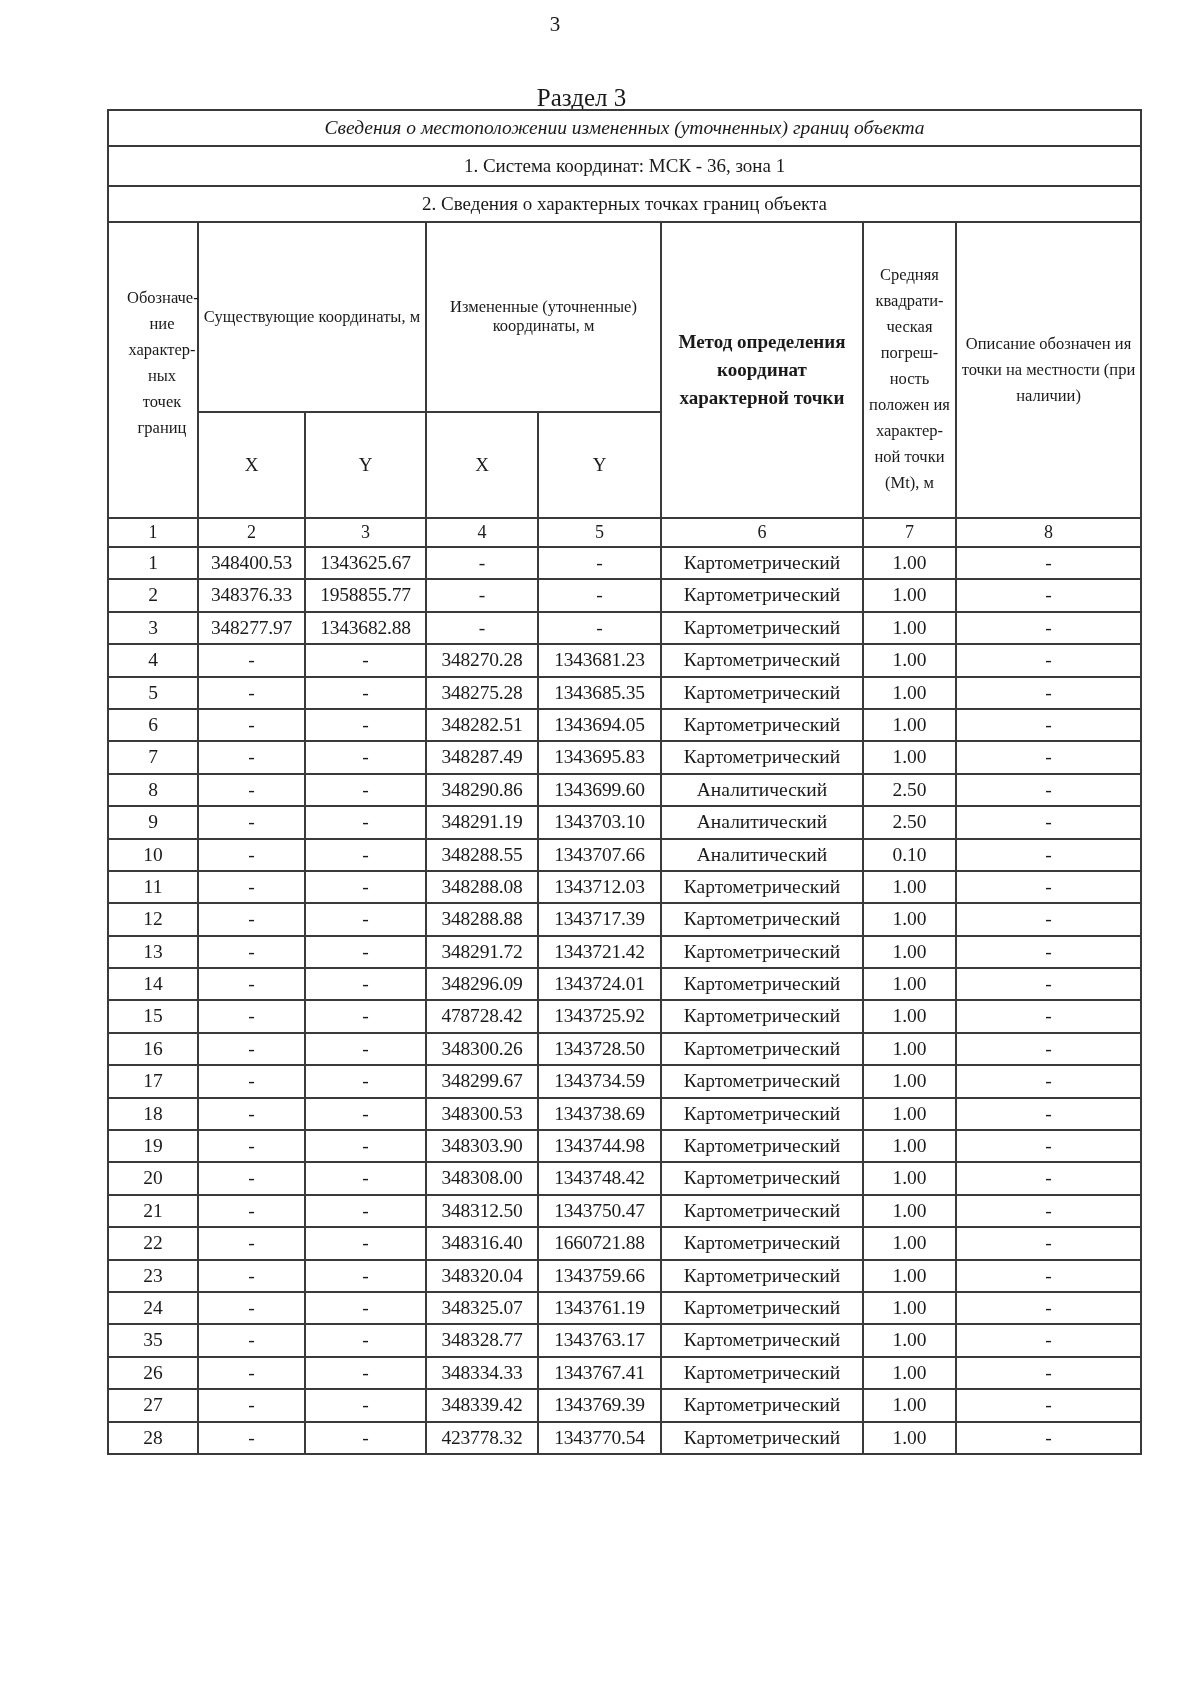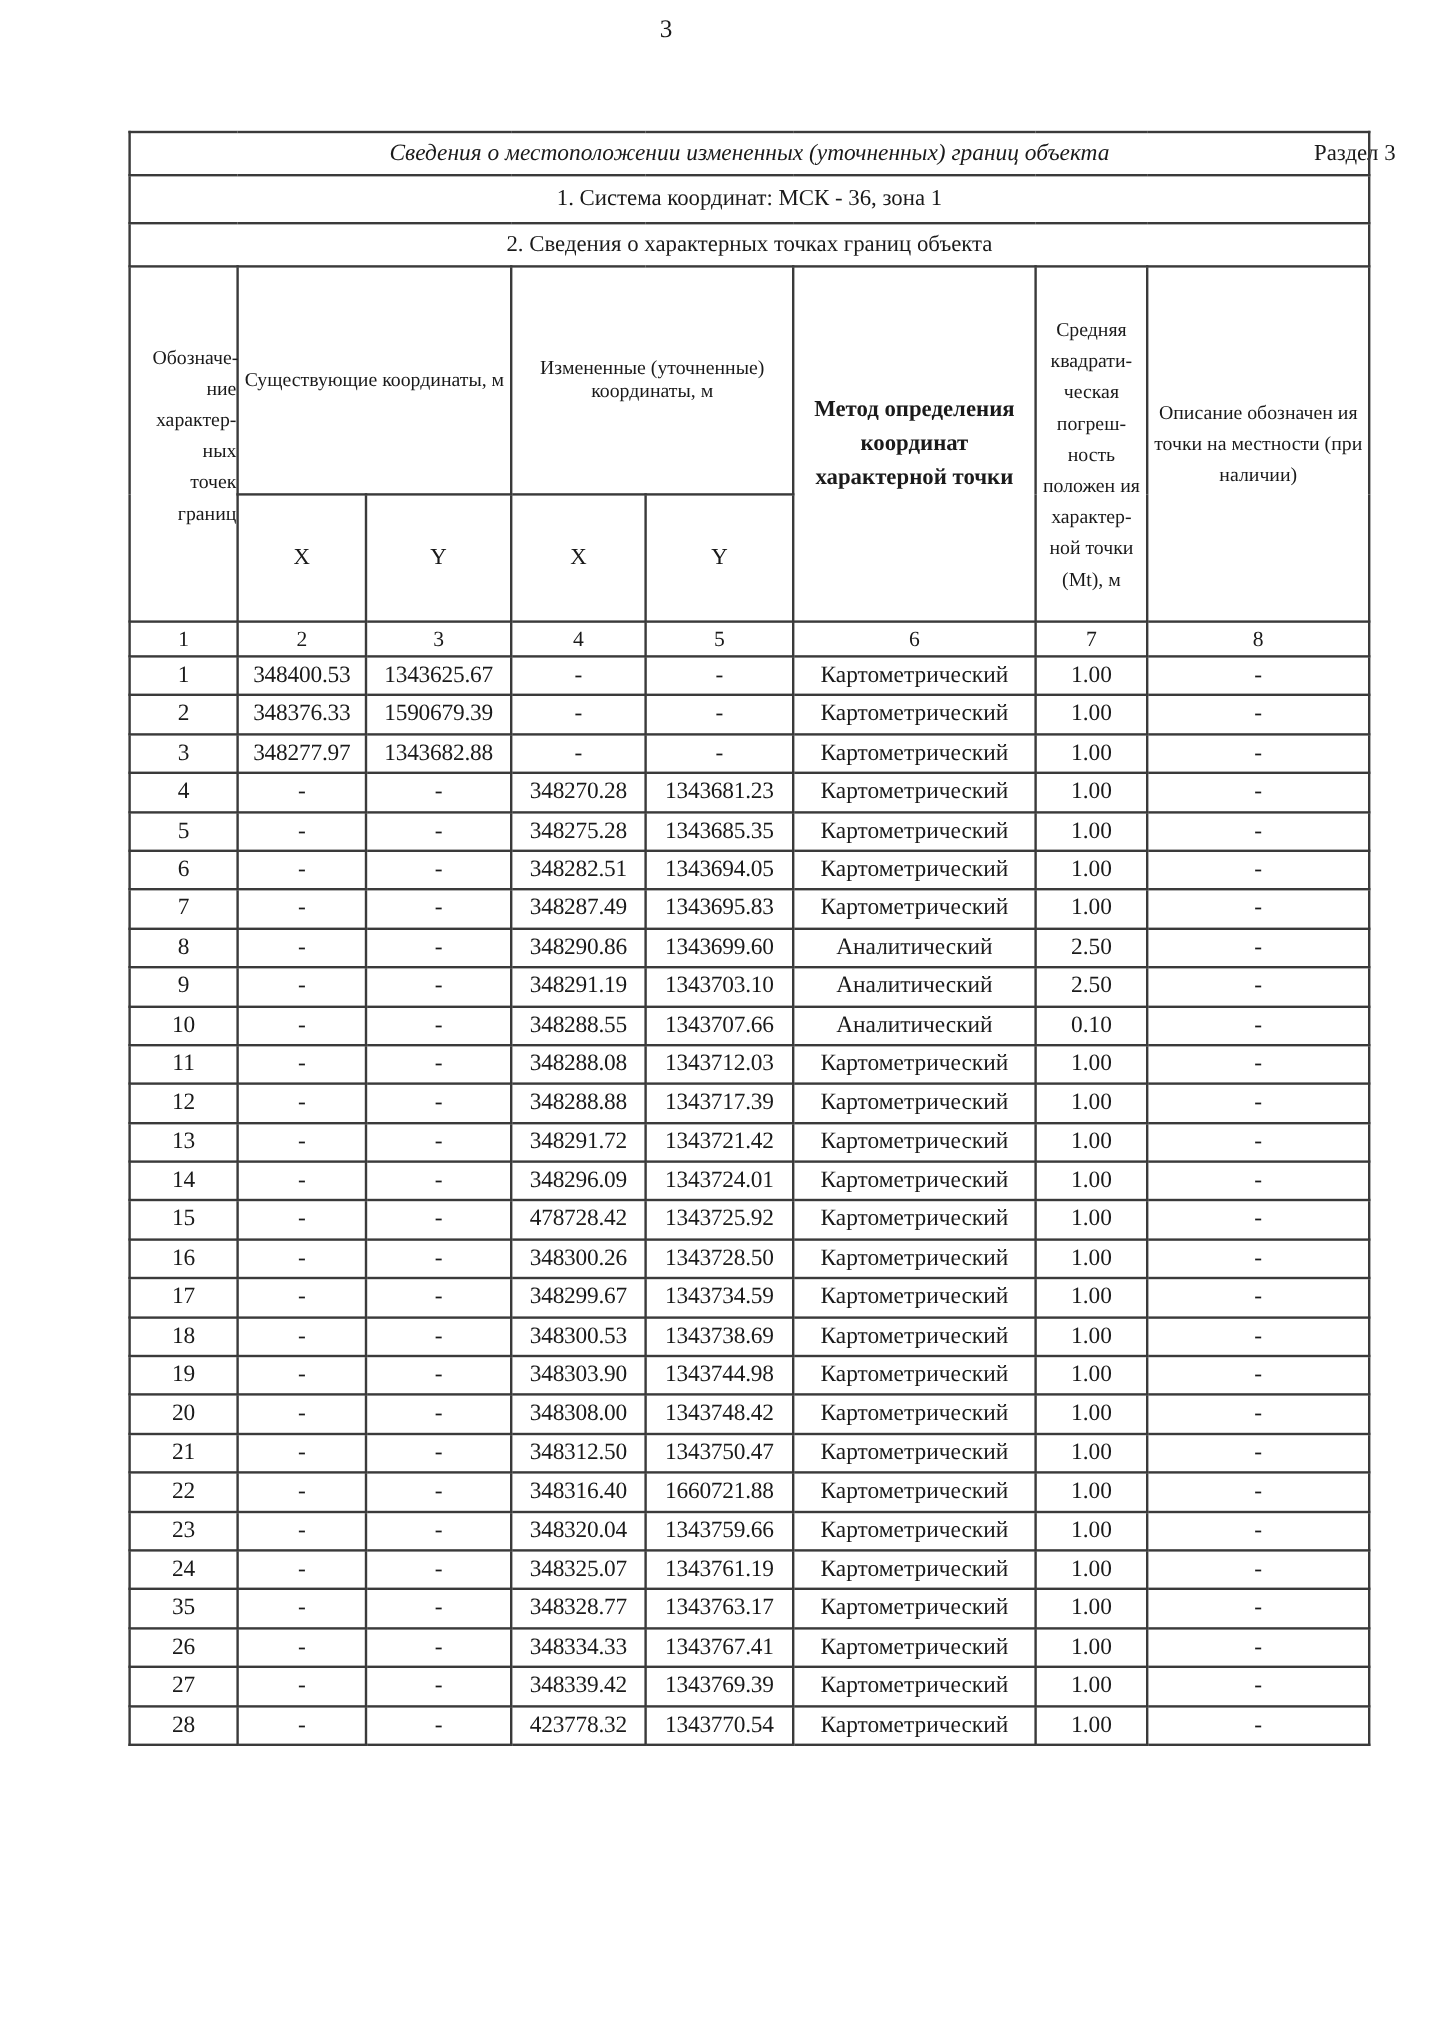--- a/index.html
+++ b/index.html
@@ -1,25 +1,25 @@
 <!DOCTYPE html>
 <html><head>
 <meta charset="utf-8">
 <style>
   html, body { margin: 0; padding: 0; background: #ffffff; }
   body { width: 1200px; height: 1697px; position: relative; font-family: "Liberation Serif", "DejaVu Serif", serif; color: #1a1a1a; }
   .page-num { position: absolute; top: 12px; left: 0; width: 1110px; text-align: center; font-size: 21px; }
-  .section-label { position: absolute; top: 84px; left: 0; width: 1163px; text-align: right; font-size: 19px; margin-top: 33px; }
+  .section-label { position: absolute; top: 84px; left: 0; width: 1163px; text-align: center; font-size: 25px; }
   table.main { position: absolute; top: 109px; left: 107px; width: 1033px; border-collapse: collapse; table-layout: fixed; font-size: 19px; }
   table.main td { border: 2px solid #3a3a3a; padding: 0; text-align: center; vertical-align: middle; line-height: 1.15; }
   .title-row td { height: 34px; font-size: 19.5px; font-style: italic; }
   .info-row td { text-align: left; padding-left: 4px; height: 38px; }
   .info-row.r2 td { height: 34px; }
   .head td { font-size: 16.5px; line-height: 26px; }
-  .head td.hleft { text-align: right; padding-left: 18px; vertical-align: top; padding-top: 62px; line-height: 26px; }
+  .head td.hleft { text-align: center; padding-left: 18px; vertical-align: top; padding-top: 62px; line-height: 26px; }
   .head td.method { font-size: 19px; line-height: 28px; font-weight: bold; }
   .head td.mt { line-height: 26px; font-size: 16.5px; padding-top: 18px; }
   .head td.desc { line-height: 26px; font-size: 16.5px; }
   .head-top td { height: 188px; }
   .head-sub td { height: 104px; font-size: 19px; }
   .num-row td { height: 27px; font-size: 18px; }
   .data-row td { height: 30.4px; font-size: 19.5px; }
   td.coord { letter-spacing: -0.2px; }
 </style>
 </head>
@@ -79,21 +79,21 @@
         <td class="coord">1343625.67</td>
         <td class="coord">-</td>
         <td class="coord">-</td>
         <td>Картометрический</td>
         <td>1.00</td>
         <td>-</td>
       </tr>
       <tr class="data-row">
         <td>2</td>
         <td class="coord">348376.33</td>
-        <td class="coord">1590679.39</td>
+        <td class="coord">1958855.77</td>
         <td class="coord">-</td>
         <td class="coord">-</td>
         <td>Картометрический</td>
         <td>1.00</td>
         <td>-</td>
       </tr>
       <tr class="data-row">
         <td>3</td>
         <td class="coord">348277.97</td>
         <td class="coord">1343682.88</td>

